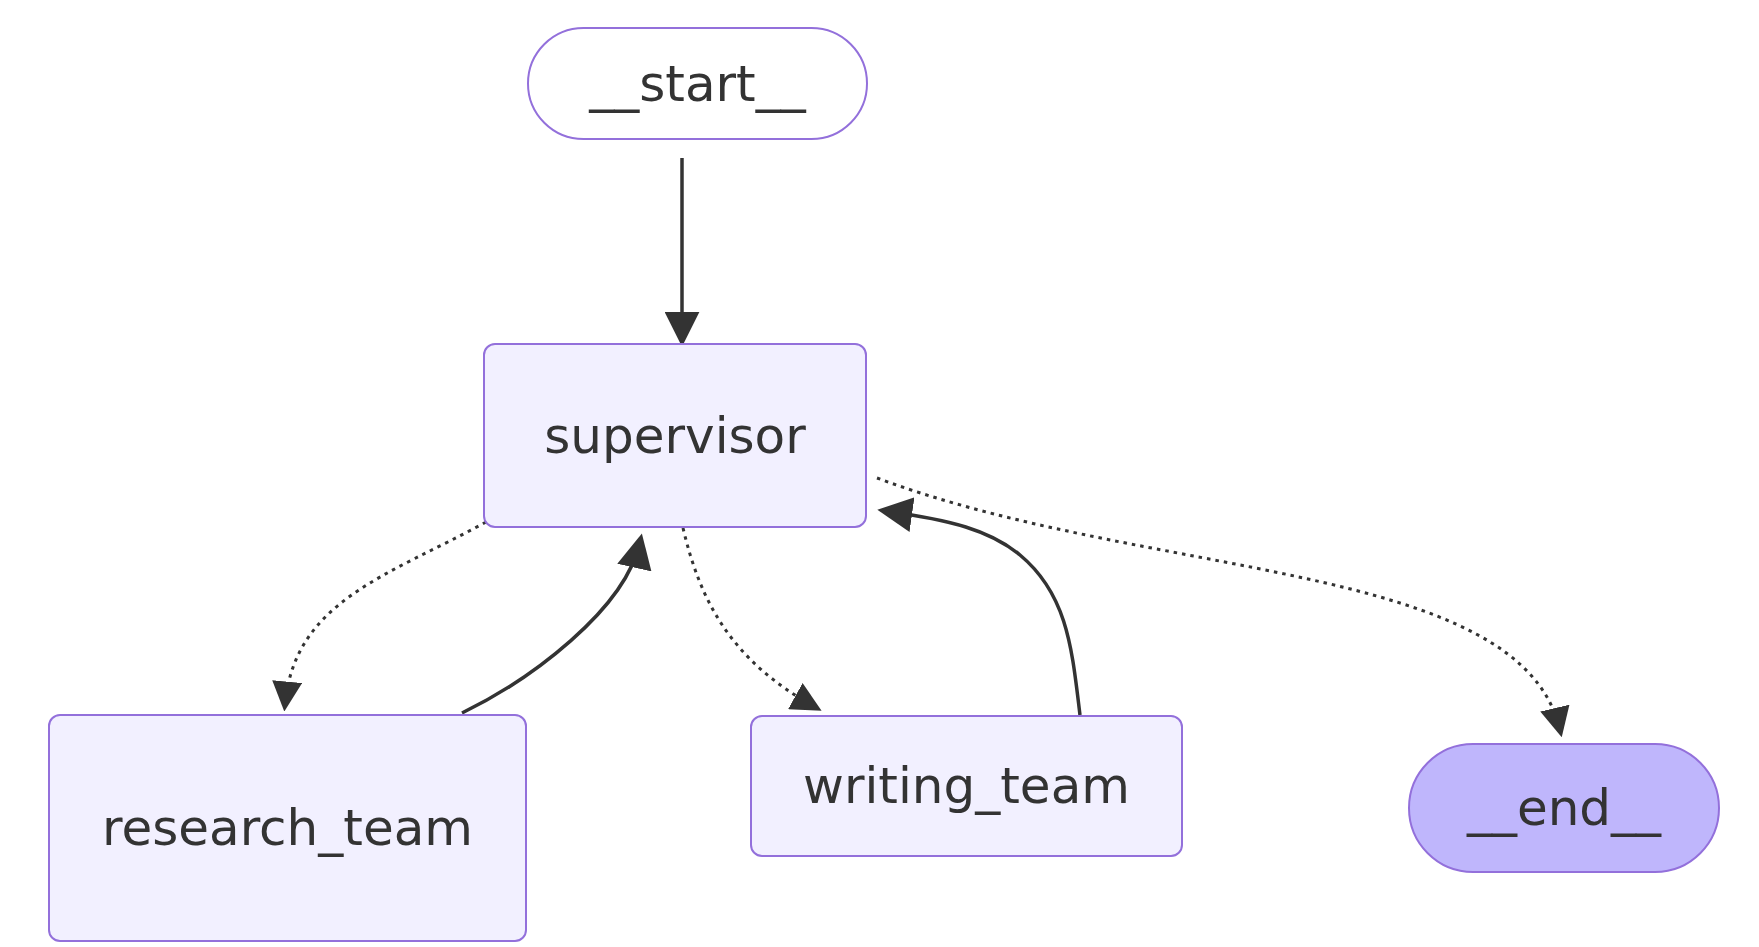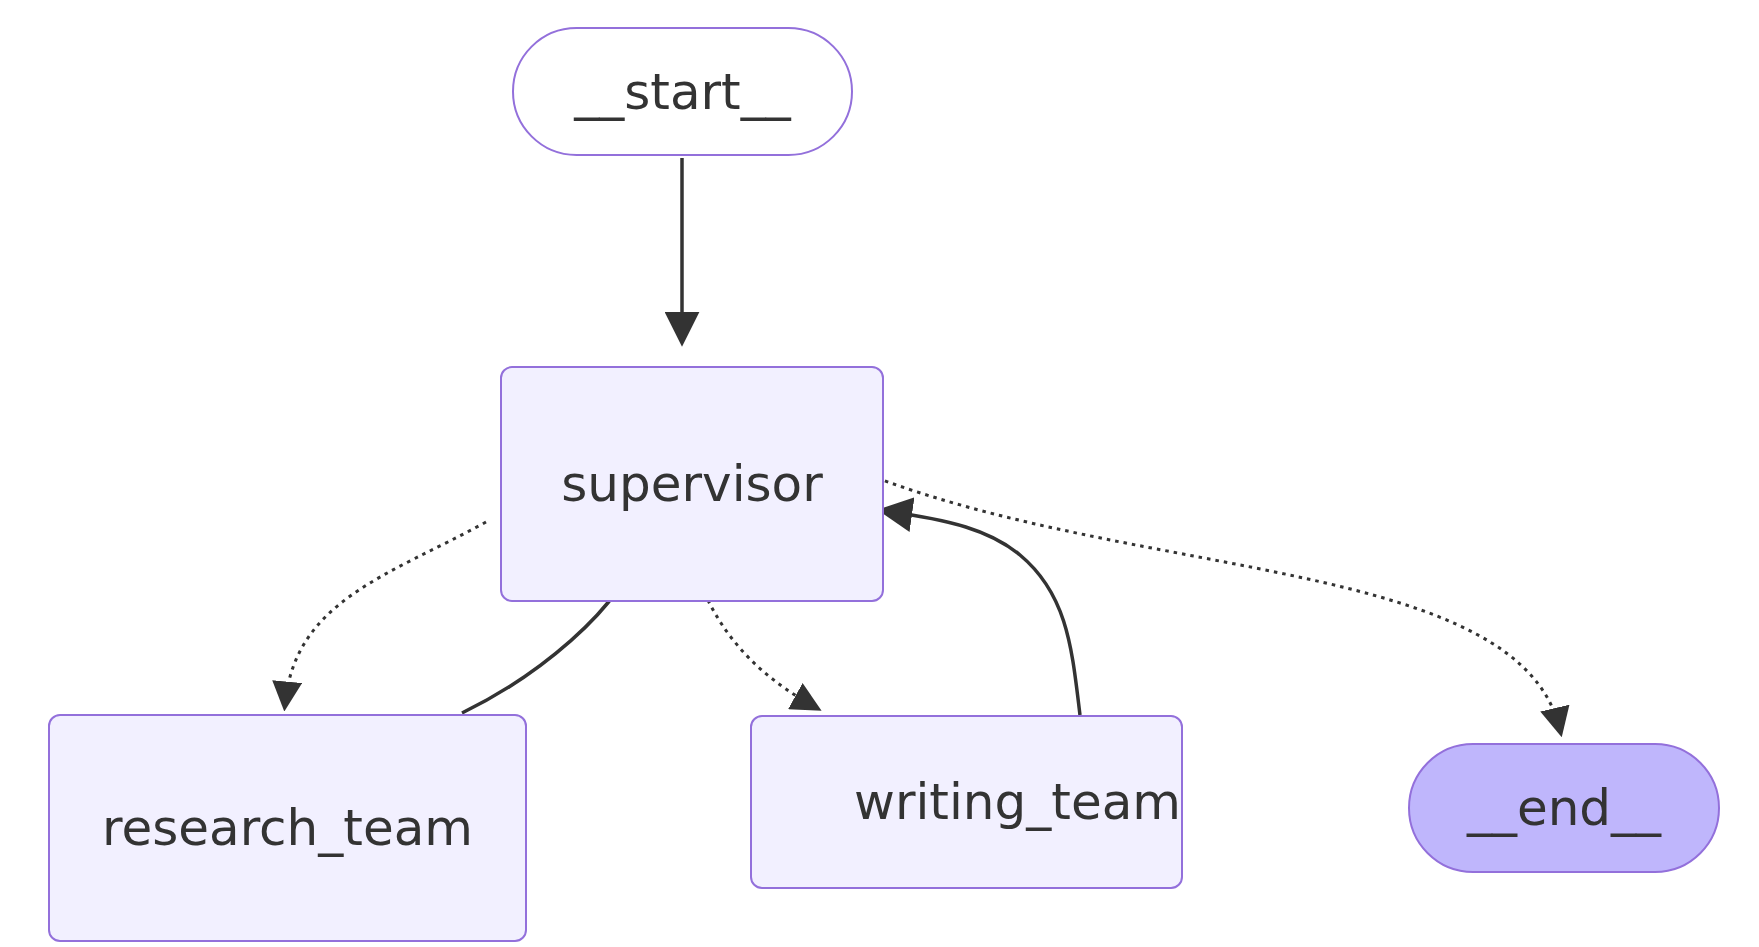--- a/index.html
+++ b/index.html
@@ -66,33 +66,33 @@
 
     <path class="edge solid" marker-end="url(#arrowhead)" d="M 462 713 C 530 680, 625 610, 640 542"></path>
 
     <path class="edge dotted" marker-end="url(#arrowhead)" d="M 683 528 C 700 600, 730 660, 815 707"></path>
 
     <path class="edge solid" marker-end="url(#arrowhead)" d="M 1080 715 C 1072 650, 1068 595, 1020 555 C 990 530, 950 520, 886 511"></path>
 
     <path class="edge dotted" marker-end="url(#arrowhead)" d="M 877 478 C 1150 580, 1520 560, 1560 730"></path>
   </svg>
 
-  <div class="node stadium start-node" style="left:512px; top:27px; width:341px; height:129px;">
+  <div class="node stadium start-node" style="left:527px; top:27px; width:341px; height:113px;">
     <span class="label">__start__</span>
   </div>
 
-  <div class="node" style="left:500px; top:343px; width:384px; height:236px;margin-top:23px;">
+  <div class="node" style="left:483px; top:343px; width:384px; height:185px;">
     <span class="label">supervisor</span>
   </div>
 
   <div class="node" style="left:48px; top:714px; width:479px; height:228px;">
     <span class="label">research_team</span>
   </div>
 
-  <div class="node" style="left:750px; top:715px; width:433px; height:174px;justify-content:flex-end;">
+  <div class="node" style="left:750px; top:715px; width:433px; height:142px;">
     <span class="label">writing_team</span>
   </div>
 
   <div class="node stadium end-node" style="left:1408px; top:743px; width:312px; height:130px;">
     <span class="label">__end__</span>
   </div>
 
 </div>
 
 </body></html>

